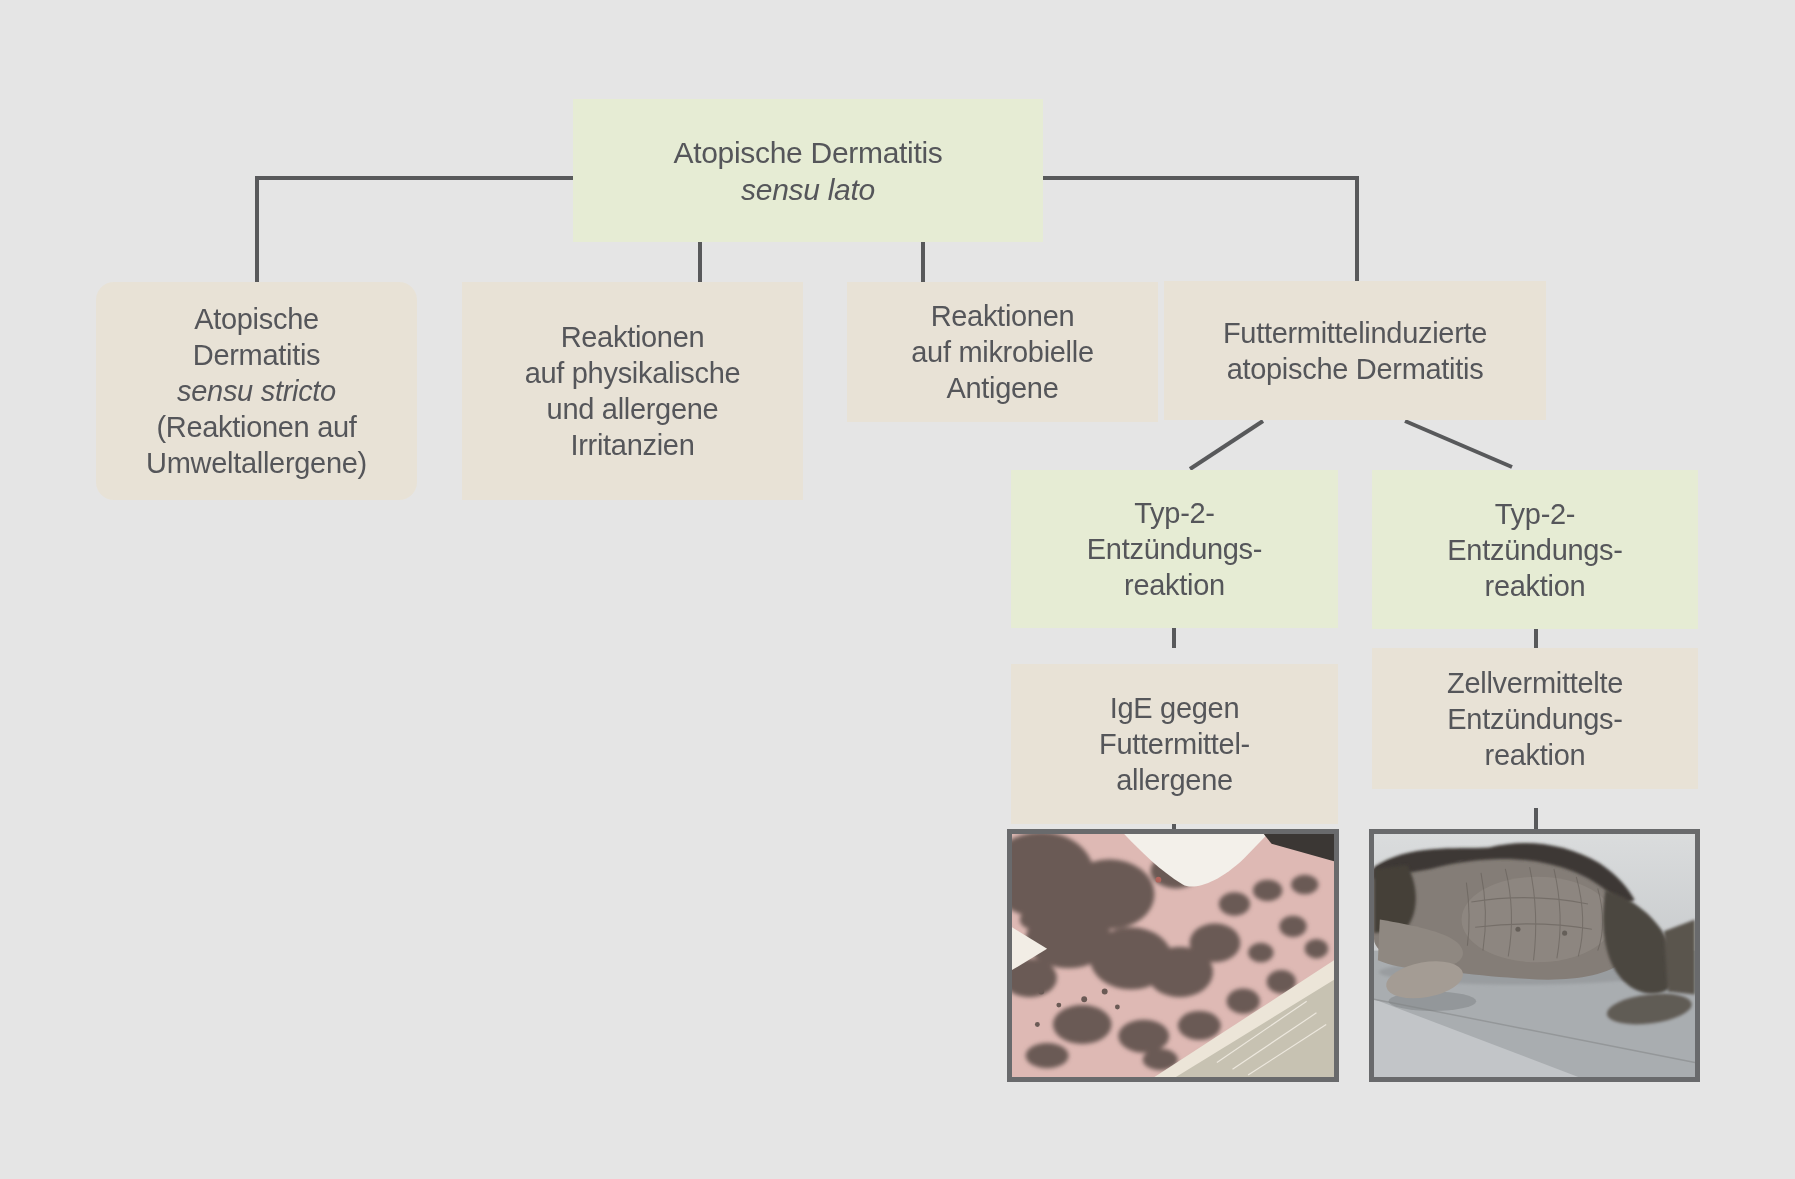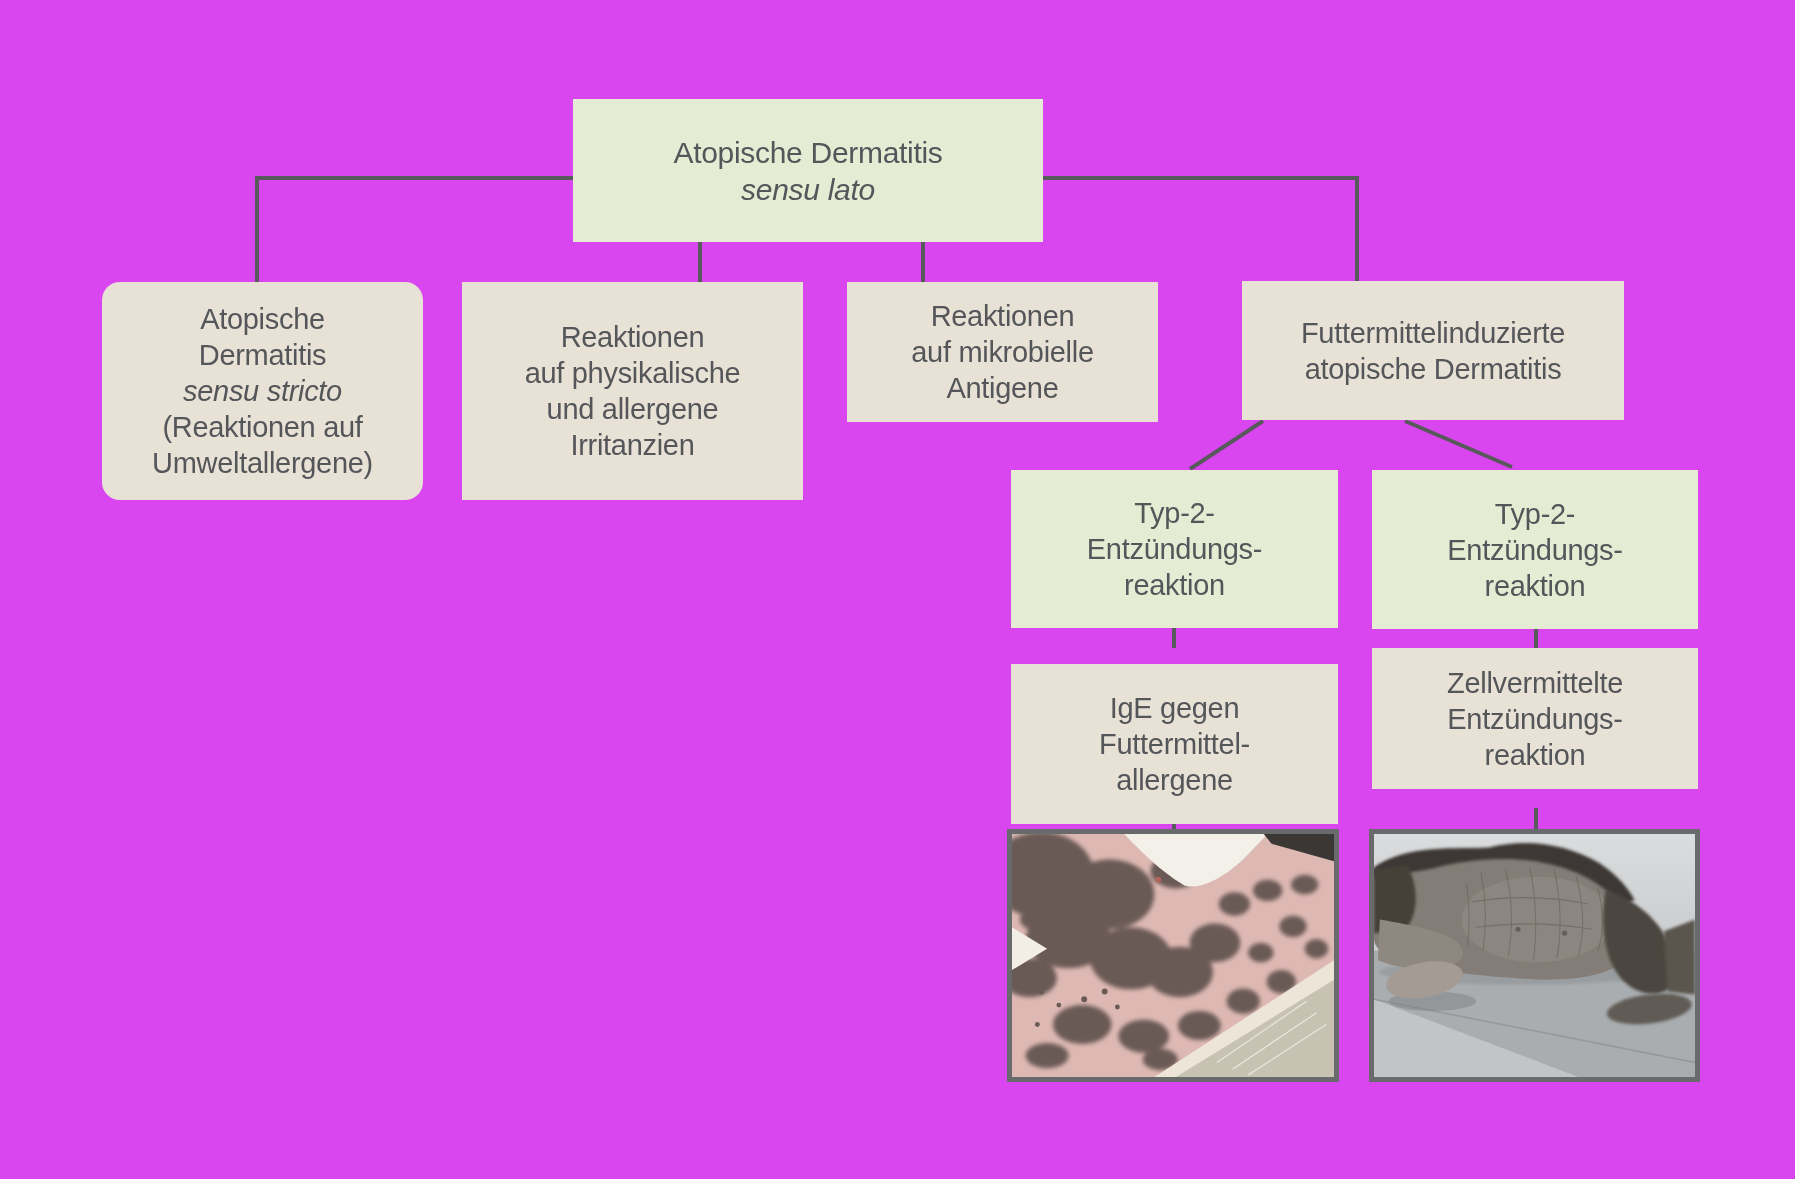--- a/index.html
+++ b/index.html
@@ -1,33 +1,33 @@
 <!DOCTYPE html>
 <html><head>
 <meta charset="utf-8">
 <style>
   html,body{margin:0;padding:0;background:#ffffff;}
   .canvas{
-    position:relative;width:1795px;height:1179px;background:#d946ef;overflow:hidden;
+    position:relative;width:1795px;height:1179px;background:#e5e5e5;overflow:hidden;
     font-family:"Liberation Sans","DejaVu Sans",sans-serif;color:#55565a;
   }
   .conn{position:absolute;left:0;top:0;pointer-events:none;}
   .node{
     position:absolute;display:flex;align-items:center;justify-content:center;
     text-align:center;font-size:29px;line-height:36px;letter-spacing:-0.3px;font-weight:400;
   }
   .green{background:#e6ecd4;}
   .beige{background:#e8e2d6;}
   .ln{display:block;}
   .it{font-style:italic;}
   #root{left:573px;top:99px;width:470px;height:143px;font-size:30px;line-height:37px;}
-  #b-stricto{left:102px;top:282px;width:321px;height:218px;border-radius:18px;}
+  #b-stricto{left:96px;top:282px;width:321px;height:218px;border-radius:18px;}
   #b-irrit{left:462px;top:282px;width:341px;height:218px;}
   #b-mikro{left:847px;top:282px;width:311px;height:140px;}
-  #b-futter{left:1242px;top:281px;width:382px;height:139px;}
+  #b-futter{left:1164px;top:281px;width:382px;height:139px;}
   #b-typ2{left:1011px;top:470px;width:327px;height:158px;align-items:center;}
   #b-typ1{left:1372px;top:470px;width:326px;height:159px;}
   #b-ige{left:1011px;top:648px;width:327px;height:160px;margin-top:16px;}
   #b-zell{left:1372px;top:648px;width:326px;height:141px;}
   .photo{
     position:absolute;border:5px solid #696a6c;box-sizing:border-box;background:#cfcfcf;
   }
   .photo svg{display:block;width:100%;height:100%;}
   #photo-left{left:1007px;top:829px;width:332px;height:253px;}
   #photo-right{left:1369px;top:829px;width:331px;height:253px;}

